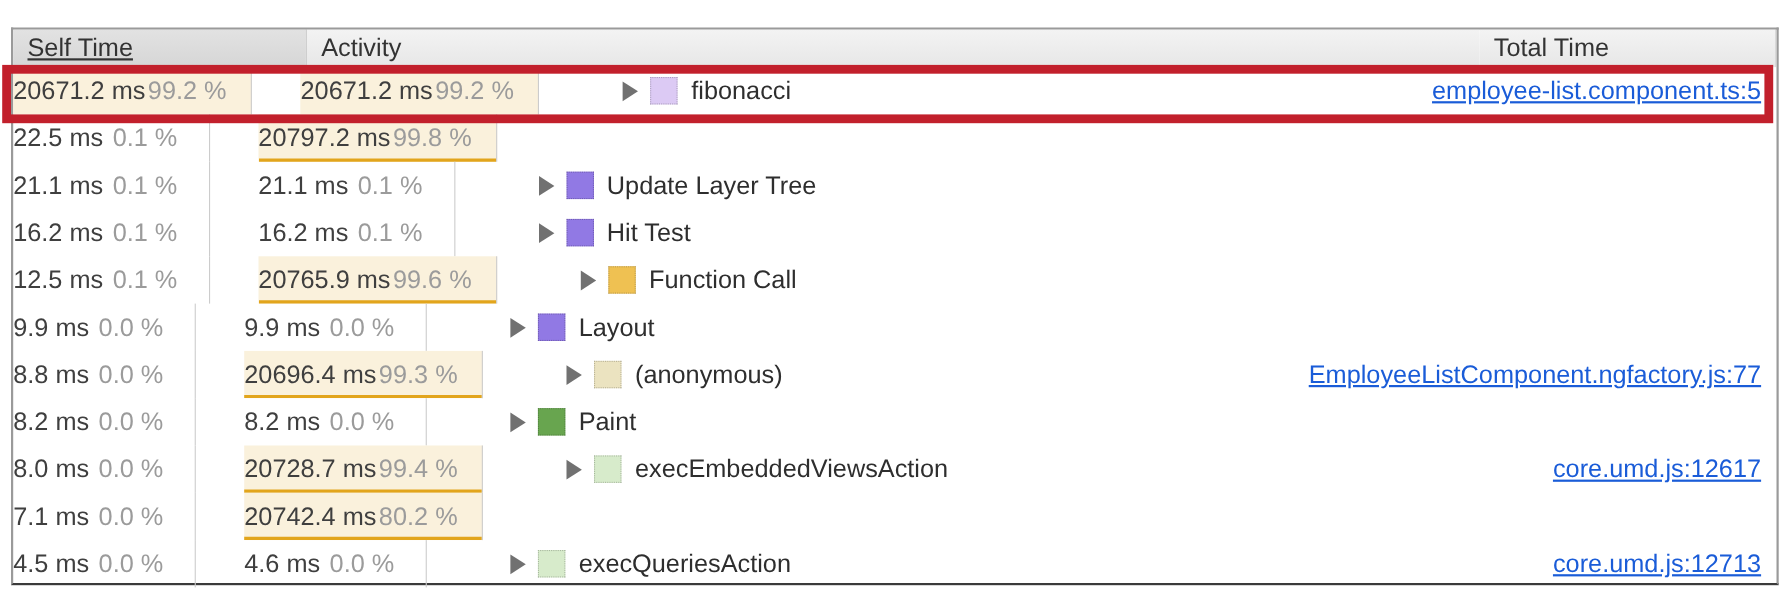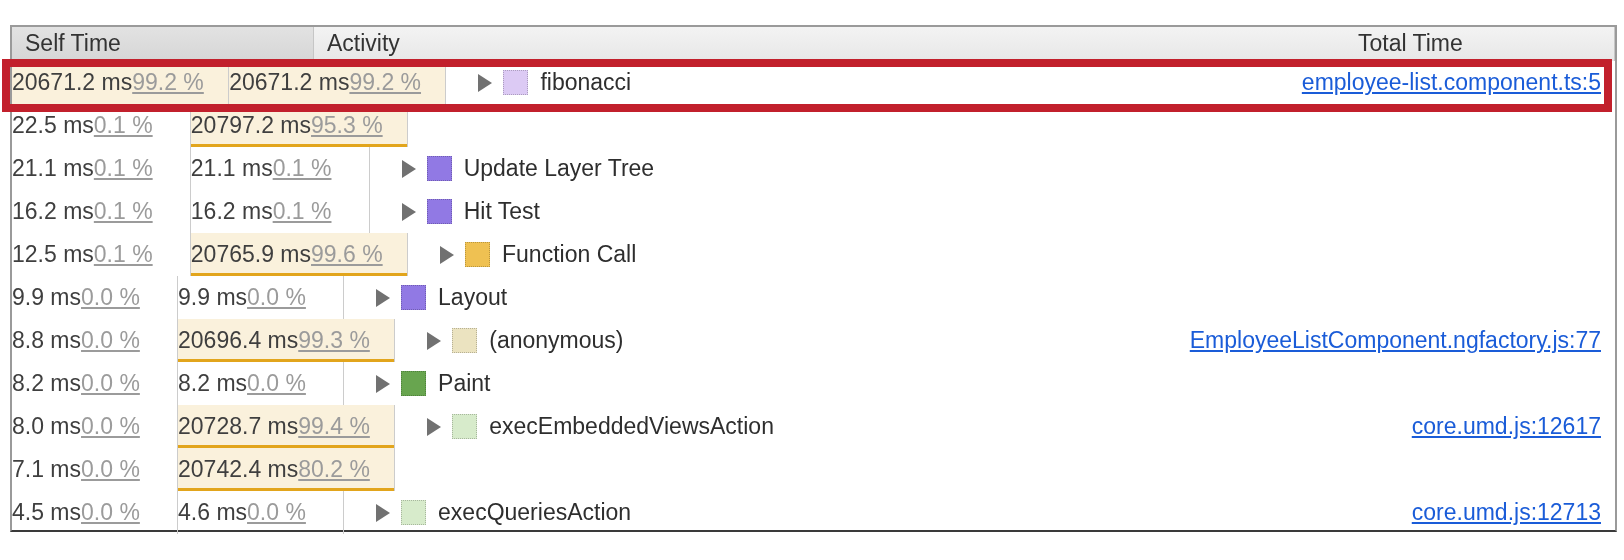--- a/index.html
+++ b/index.html
@@ -14,35 +14,35 @@
     box-sizing:border-box;background:#fff;
   }
   .thead{display:flex;height:34px;}
   .th{
     box-sizing:border-box;font-size:23px;color:#333;line-height:33px;
     background:linear-gradient(#f3f3f3,#e7e7e7);
     border-right:1px solid #c6c6c6;
     padding-left:13px;white-space:nowrap;overflow:hidden;
     cursor:pointer;
   }
-  .th.c-self{width:302px;background:linear-gradient(#e2e2e2,#d6d6d6);}
+  .th.c-self{width:267px;background:linear-gradient(#e2e2e2,#d6d6d6);text-decoration:underline;}
   .th.c-total{width:270px;}
   .th.c-activity{flex:1;border-right:none;}
   .tbody{display:block;}
-  .tr{display:flex;height:43px;}
+  .tr{display:flex;height:43px;gap:44px;}
   .td{
     box-sizing:border-box;display:flex;align-items:center;
     font-size:23px;white-space:nowrap;overflow:hidden;
   }
   .td.c-self,.td.c-total{
     justify-content:flex-end;padding-right:20px;border-right:1px solid #cccccc;
   }
   .td.c-activity{flex:1;padding-left:24px;}
   .time{color:#3f3f3f;}
-  .pct{width:76px;text-align:left;color:#9b9b9b;text-decoration:underline;}
+  .pct{width:76px;text-align:center;color:#9b9b9b;}
   .hl{background:var(--highlight-bg,#faf1dc);}
   .uline{box-shadow:inset 0 -3px 0 var(--highlight-underline,#e2a51c);}
   .arrow{
     width:0;height:0;flex:0 0 auto;
     border-left:14px solid #717171;
     border-top:9px solid transparent;border-bottom:9px solid transparent;
     margin:0 11px 0 8px;cursor:pointer;
   }
   .swatch{
     width:25px;height:25px;flex:0 0 auto;box-sizing:border-box;
@@ -88,21 +88,21 @@
     </div>
   </div>
 
   <div class="tr">
     <div class="td c-self">
       <span class="time">22.5 ms</span>
       <span class="pct">0.1 %</span>
     </div>
     <div class="td c-total hl uline">
       <span class="time">20797.2 ms</span>
-      <span class="pct">95.3 %</span>
+      <span class="pct">99.8 %</span>
     </div>
   </div>
 
   <div class="tr">
     <div class="td c-self">
       <span class="time">21.1 ms</span>
       <span class="pct">0.1 %</span>
     </div>
     <div class="td c-total">
       <span class="time">21.1 ms</span>

